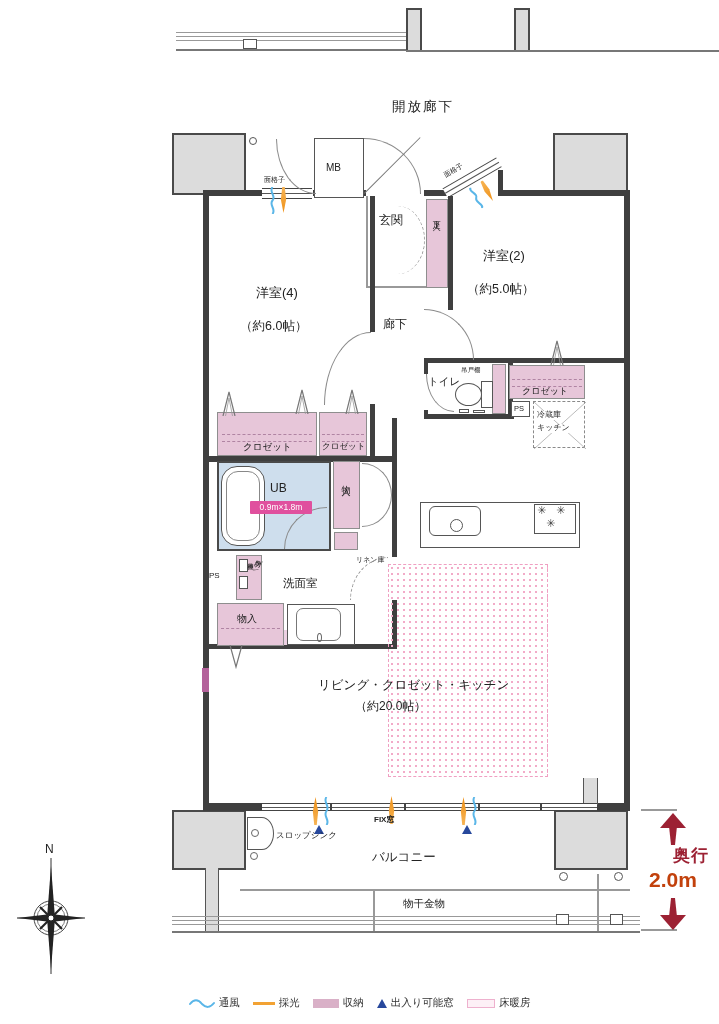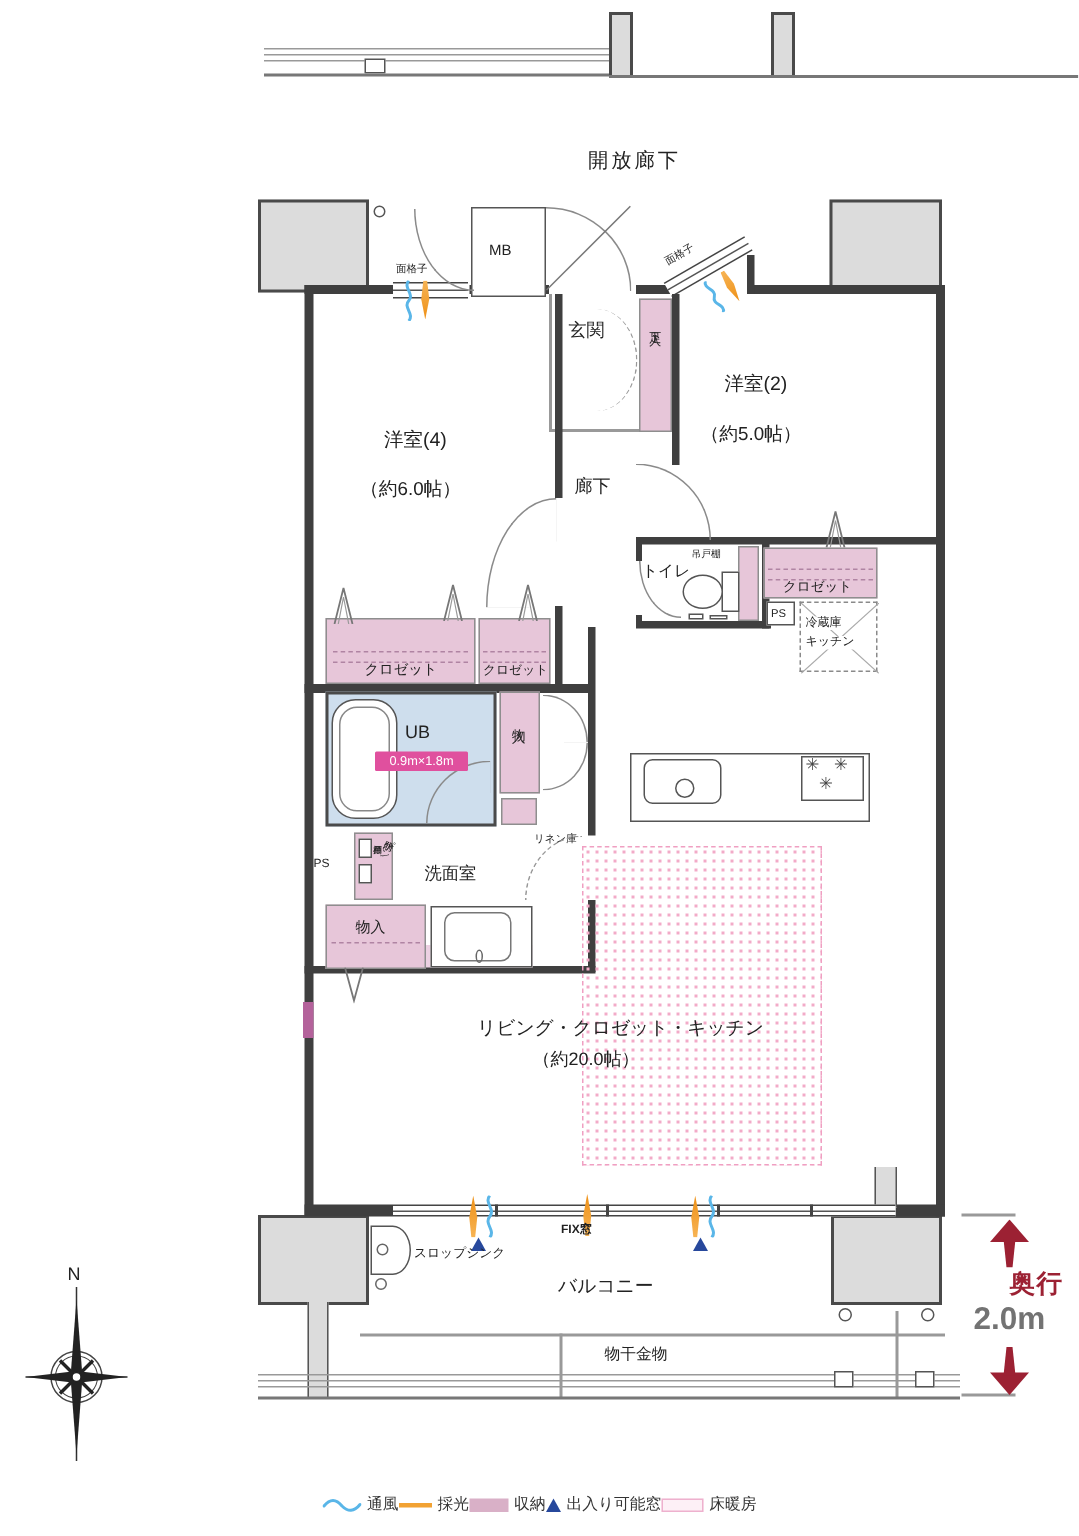--- a/index.html
+++ b/index.html
@@ -23,21 +23,21 @@
   .win{position:absolute;background:#fff;border-top:1.5px solid #444;border-bottom:1.5px solid #444;box-sizing:border-box;}
   .winline{position:absolute;left:0;right:0;top:45%;height:1px;background:#555;}
   .fixture{position:absolute;background:#fff;border:1.2px solid #555;box-sizing:border-box;}
   .flame{position:absolute;width:7px;background:linear-gradient(#f7b455,#ee9016);
          clip-path:polygon(50% 100%,12% 48%,32% 0,68% 0,88% 48%);}
   .flame.up{transform:rotate(180deg);}
   .tri{position:absolute;width:0;height:0;border-left:5px solid transparent;border-right:5px solid transparent;border-bottom:9px solid #27489c;}
   .heat{position:absolute;border:1.5px dashed #f09fc2;background-image:radial-gradient(#f2abc8 1px,transparent 1.3px);background-size:6px 6px;box-sizing:border-box;}
   .fridge{position:absolute;border:1.2px dashed #8a8a8a;box-sizing:border-box;background:#fff;}
   .accent{position:absolute;background:#b4629b;}
-  .legend{position:absolute;left:0;top:996px;width:719px;display:flex;justify-content:center;align-items:center;gap:0;font-size:10.5px;color:#333;font-family:Liberation Mono, monospace;}
+  .legend{position:absolute;left:0;top:996px;width:719px;display:flex;justify-content:center;align-items:center;gap:13px;font-size:10.5px;color:#333;font-family:Liberation Mono, monospace;}
   .legend .item{display:flex;align-items:center;gap:4px;}
   svg{display:block;}
 </style>
 </head>
 <body>
 
 <div id="canvas">
 
   <div class="thin" style="left:176px;top:32px;width:230px;height:1px;"></div>
   <div class="thin" style="left:176px;top:36px;width:230px;height:1px;"></div>
@@ -257,21 +257,21 @@
   <div class="fixture" style="left:556px;top:914px;width:13px;height:11px;border-width:1px;"></div>
   <div class="fixture" style="left:610px;top:914px;width:13px;height:11px;border-width:1px;"></div>
 
   <div class="thin" style="left:641px;top:809px;width:36px;height:2px;"></div>
   <div class="thin" style="left:641px;top:929px;width:36px;height:2px;"></div>
   <svg class="abs" style="left:658px;top:813px;" width="30" height="32" viewBox="0 0 30 32">
       <polygon points="15,0 28,15 2,15" fill="#9c2133"></polygon>
       <polygon points="11,13 19,13 17,32 13,32" fill="#9c2133"></polygon>
     </svg>
   <div class="label" style="left:653px;top:847px;font-size:17px;font-weight:bold;color:#9c2133;letter-spacing:1px;margin-left:20px;">奥行</div>
-  <div class="label" style="left:649px;top:868px;font-size:21px;font-weight:bold;color:#737373;">2.0m</div>
+  <div class="label" style="left:649px;top:868px;font-size:21px;font-weight:bold;color:#c2410c;">2.0m</div>
   <svg class="abs" style="left:658px;top:898px;transform:rotate(180deg);" width="30" height="32" viewBox="0 0 30 32">
       <polygon points="15,0 28,15 2,15" fill="#9c2133"></polygon>
       <polygon points="11,13 19,13 17,32 13,32" fill="#9c2133"></polygon>
     </svg>
 
   <div class="label" style="left:45px;top:843px;font-size:12px;">N</div>
   <svg class="abs" style="left:13px;top:856px;" width="76" height="120" viewBox="0 0 76 120">
     <line x1="38" y1="2" x2="38" y2="118" stroke="#333" stroke-width="1"></line>
     <line x1="4" y1="62" x2="72" y2="62" stroke="#333" stroke-width="1"></line>
     <circle cx="38" cy="62" r="17" fill="none" stroke="#444" stroke-width="1"></circle>

